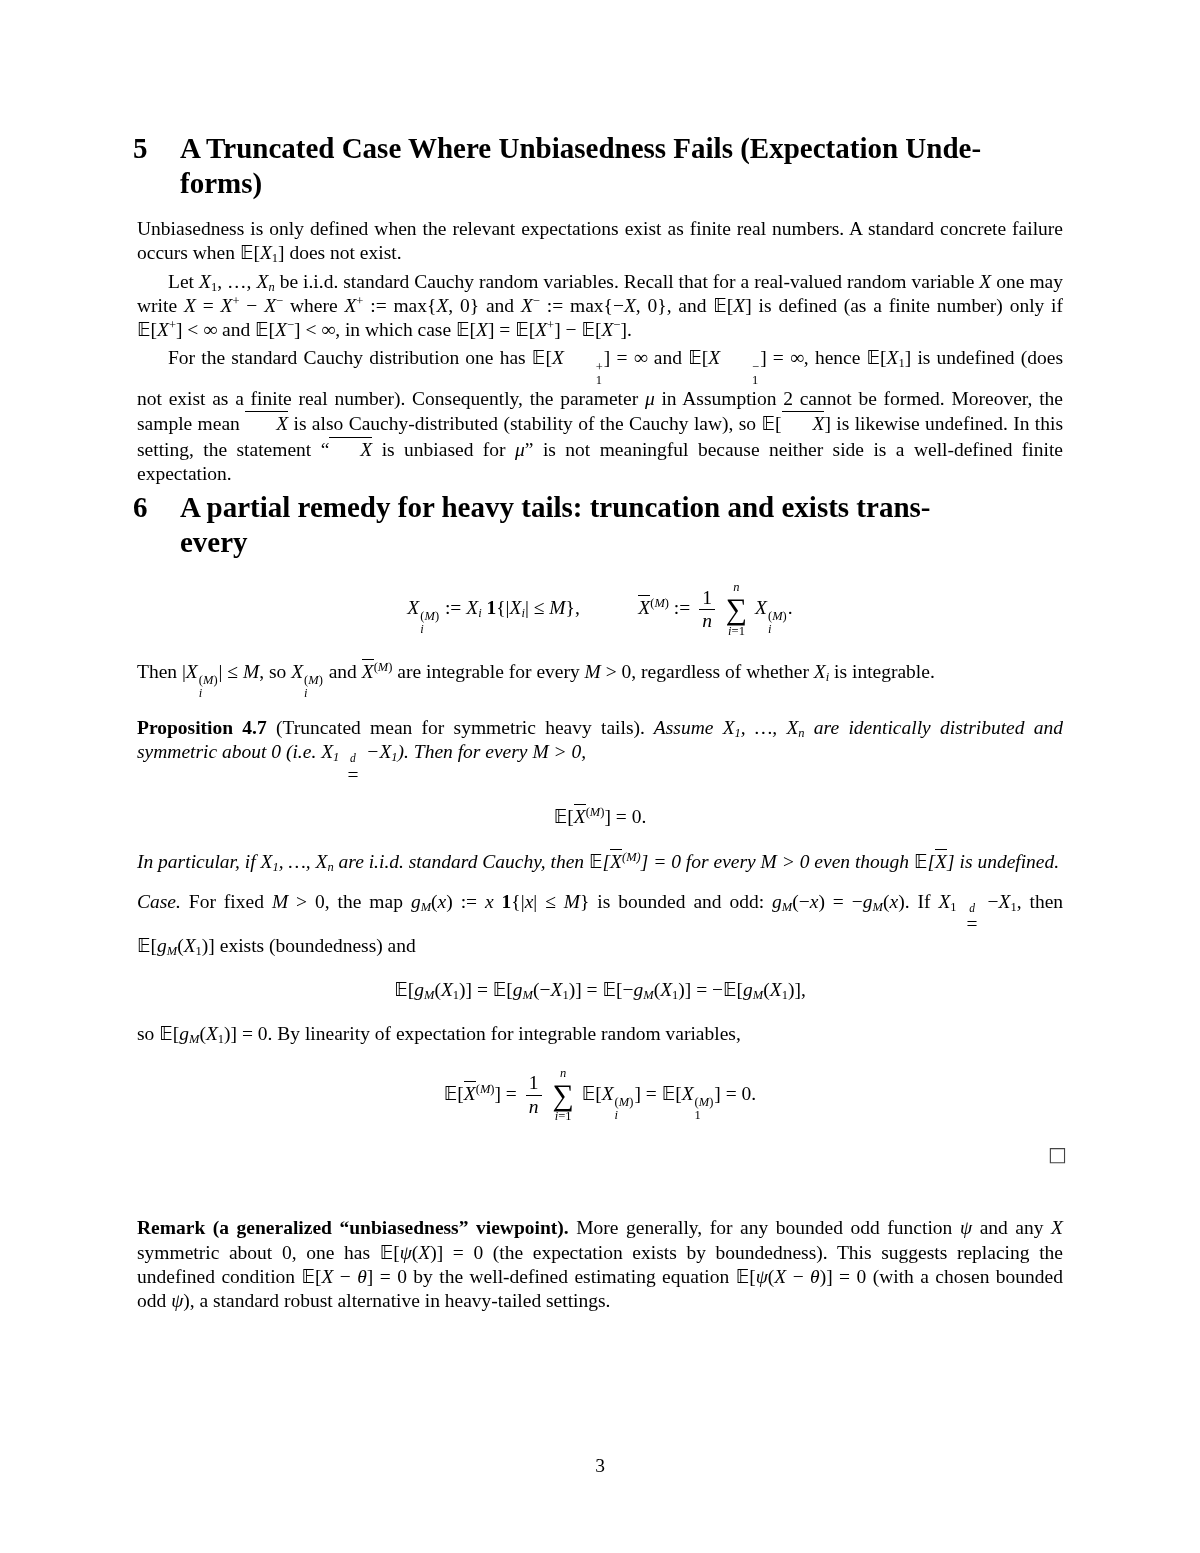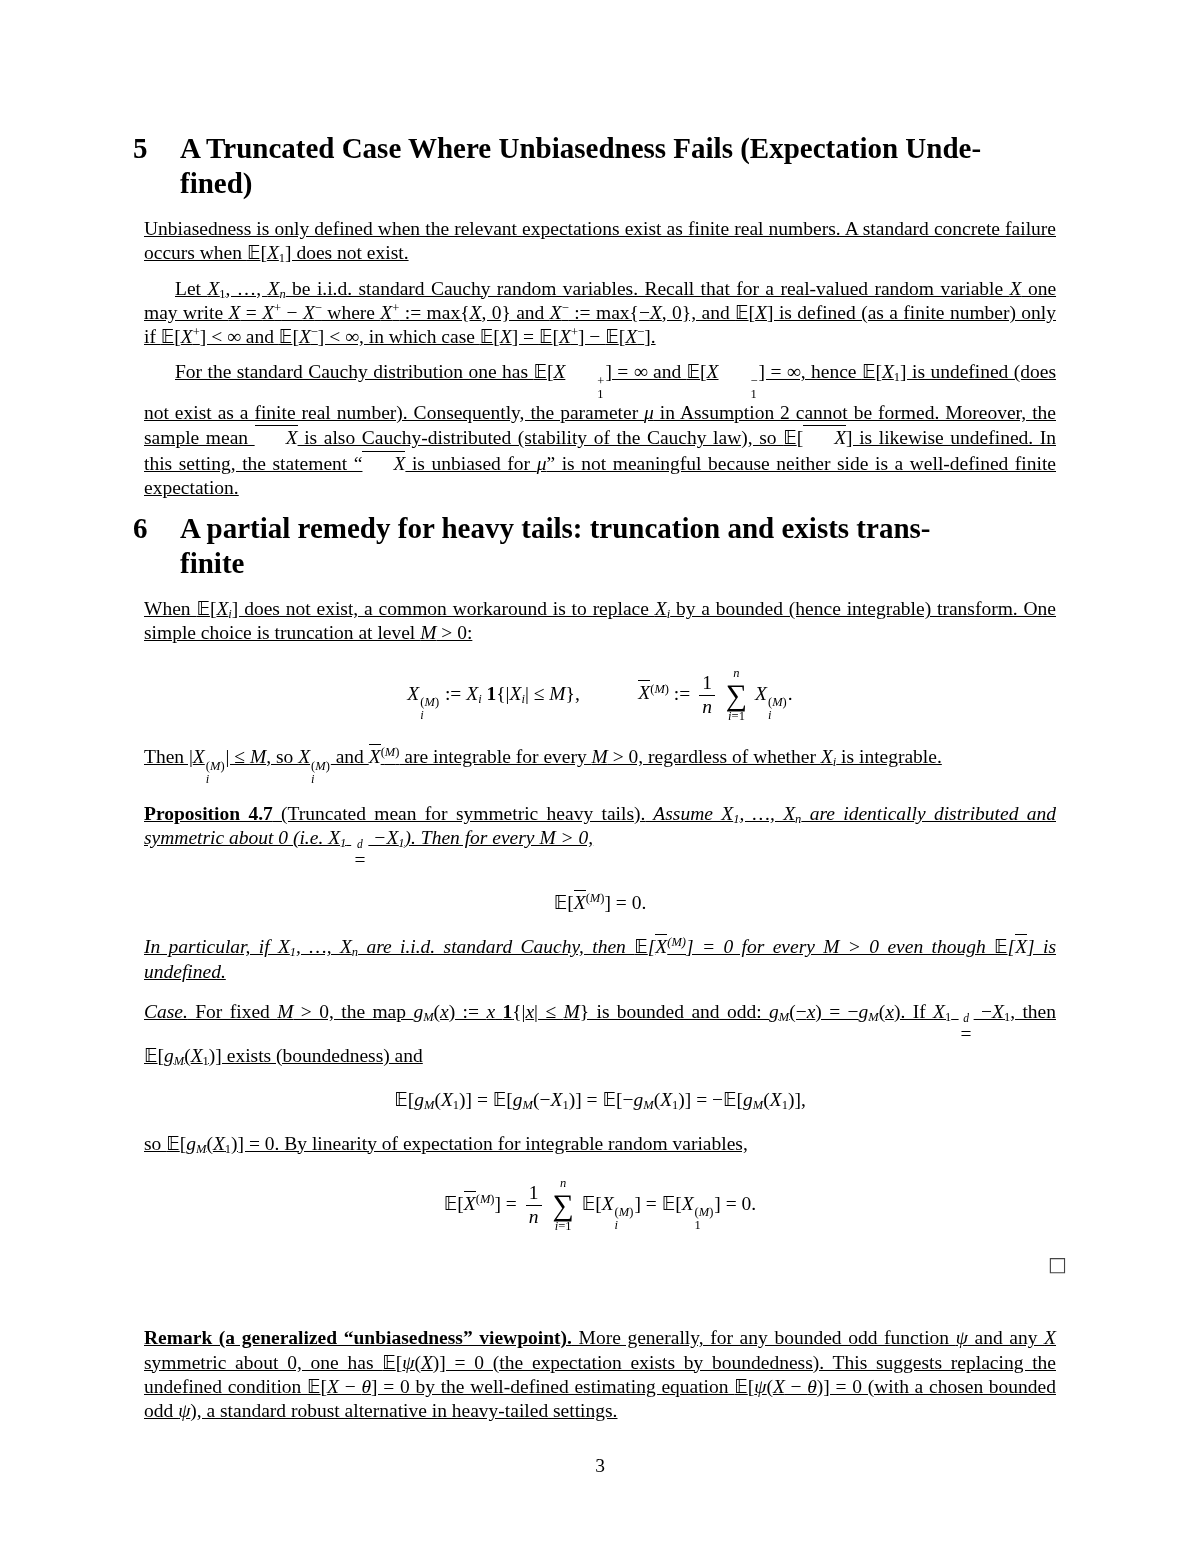--- a/index.html
+++ b/index.html
@@ -15,21 +15,21 @@
   }
   h2.section{
     font-size:29px;font-weight:700;
     margin:0 0 16px 0;
     display:flex;line-height:35px;
     text-align:left;
   }
   h2.section .secnum{flex:none;width:47px;}
   h2.section .sectitle{flex:1;}
   .mt-sec{margin-top:44px;}
-  p{margin:11px;line-height:24.3px;text-align:justify;text-decoration:underline;}
+  p{margin:4px;line-height:24.3px;text-align:justify;}
   .indent{text-indent:31px;}
   .mt-md{margin-top:16px;}
   .it{font-style:italic;}
   .b{font-weight:700;}
   .eq{margin:20px 0;text-align:center;line-height:1.2;}
   sup,sub{font-size:12.5px;line-height:0;}
   sup{vertical-align:0.55em;}
   sub{vertical-align:-0.25em;}
   .ssk{display:inline-flex;flex-direction:column;align-items:flex-start;
        font-size:12.5px;line-height:1.05;vertical-align:-0.5em;margin:0 1px;}
@@ -54,43 +54,42 @@
 </style>
 </head>
 <body>
 
 <div class="page">
 
   <h2 class="section">
     <span class="secnum">5</span>
     <span class="sectitle">
       <span>A Truncated Case Where Unbiasedness Fails (Expectation Unde-</span><br>
-      <span>fined)</span>
+      <span>forms)</span>
     </span>
   </h2>
 
   <p>Unbiasedness is only defined when the relevant expectations exist as finite real numbers. A standard concrete failure occurs when <span class="bb">𝔼</span>[<i>X</i><sub>1</sub>] does not exist.</p>
   <p class="indent">Let <i>X</i><sub>1</sub>, …, <i>X</i><sub><i>n</i></sub> be i.i.d. standard Cauchy random variables. Recall that for a real-valued random variable <i>X</i> one may write <i>X</i> = <i>X</i><sup>+</sup> − <i>X</i><sup>−</sup> where <i>X</i><sup>+</sup> := max{<i>X</i>, 0} and <i>X</i><sup>−</sup> := max{−<i>X</i>, 0}, and <span class="bb">𝔼</span>[<i>X</i>] is defined (as a finite number) only if <span class="bb">𝔼</span>[<i>X</i><sup>+</sup>] &lt; ∞ and <span class="bb">𝔼</span>[<i>X</i><sup>−</sup>] &lt; ∞, in which case <span class="bb">𝔼</span>[<i>X</i>] = <span class="bb">𝔼</span>[<i>X</i><sup>+</sup>] − <span class="bb">𝔼</span>[<i>X</i><sup>−</sup>].</p>
   <p class="indent">For the standard Cauchy distribution one has <span class="bb">𝔼</span>[<i>X</i><span class="ssk">
         <span>+</span>
         <span>1</span>
       </span>] = ∞ and <span class="bb">𝔼</span>[<i>X</i><span class="ssk">
         <span>−</span>
         <span>1</span>
       </span>] = ∞, hence <span class="bb">𝔼</span>[<i>X</i><sub>1</sub>] is undefined (does not exist as a finite real number). Consequently, the parameter <i>μ</i> in Assumption 2 cannot be formed. Moreover, the sample mean <span class="ov"><i>X</i></span> is also Cauchy-distributed (stability of the Cauchy law), so <span class="bb">𝔼</span>[<span class="ov"><i>X</i></span>] is likewise undefined. In this setting, the statement “<span class="ov"><i>X</i></span> is unbiased for <i>μ</i>” is not meaningful because neither side is a well-defined finite expectation.</p>
 
   <h2 class="section mt-sec">
     <span class="secnum">6</span>
     <span class="sectitle">
       <span>A partial remedy for heavy tails: truncation and exists trans-</span><br>
-      <span>finite</span>
+      <span>every</span>
     </span>
   </h2>
 
-  <p>When <span class="bb">𝔼</span>[<i>X</i><sub><i>i</i></sub>] does not exist, a common workaround is to replace <i>X</i><sub><i>i</i></sub> by a bounded (hence integrable) transform. One simple choice is truncation at level <i>M</i> &gt; 0:</p>
 
   <div class="eq"><i>X</i><span class="ssk">
         <span>(<i>M</i>)</span>
         <span><i>i</i></span>
       </span> := <i>X</i><sub><i>i</i></sub> <b>1</b>{|<i>X</i><sub><i>i</i></sub>| ≤ <i>M</i>},   <span class="ov"><i>X</i></span><sup>(<i>M</i>)</sup> := <span class="frac">
         <span class="num">1</span>
         <span class="den"><i>n</i></span>
       </span> <span class="bigop">
         <span class="lim"><i>n</i></span>
         <span class="sigma">∑</span>

